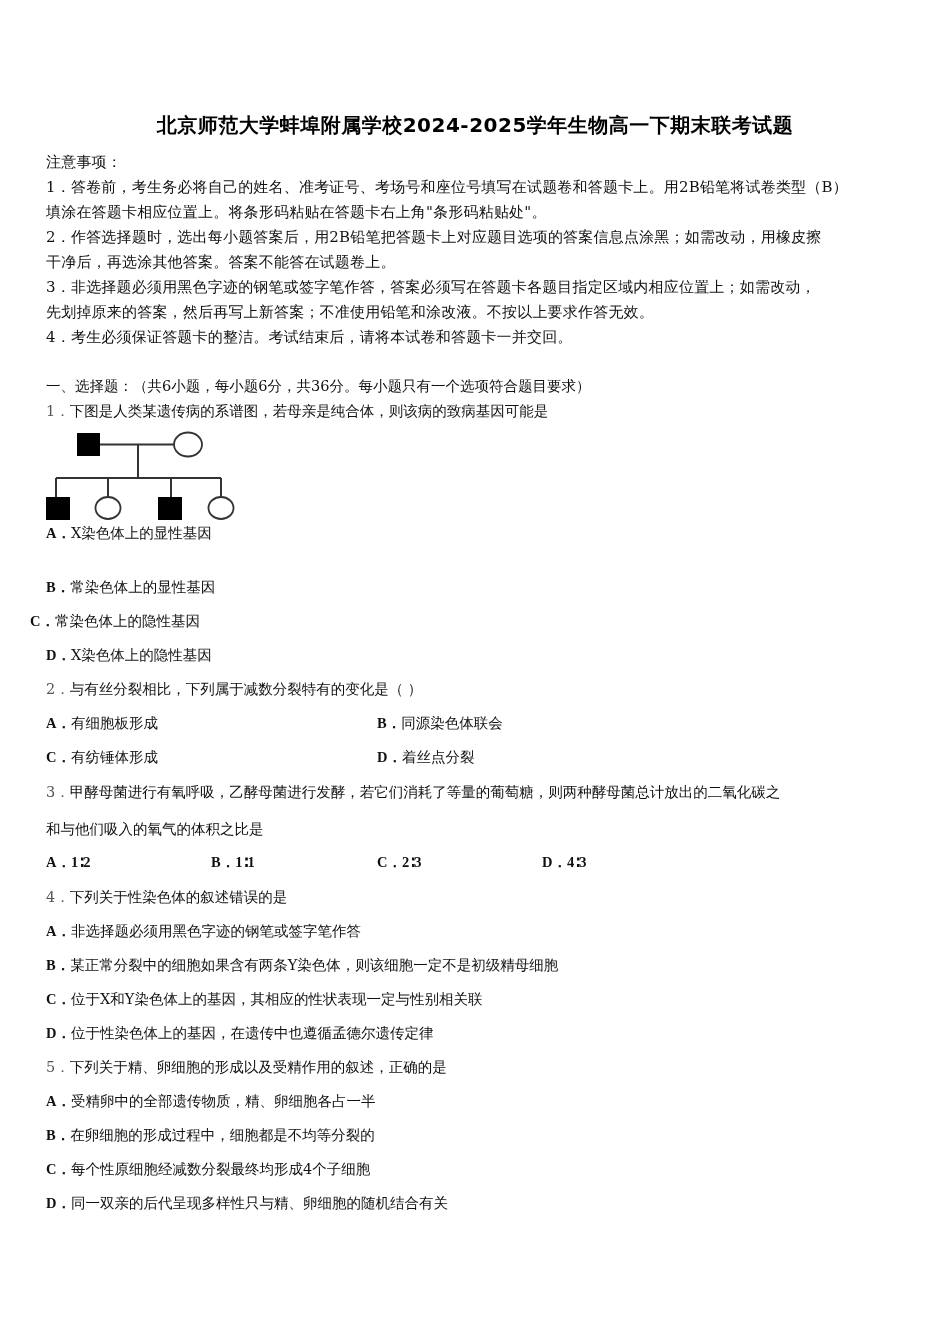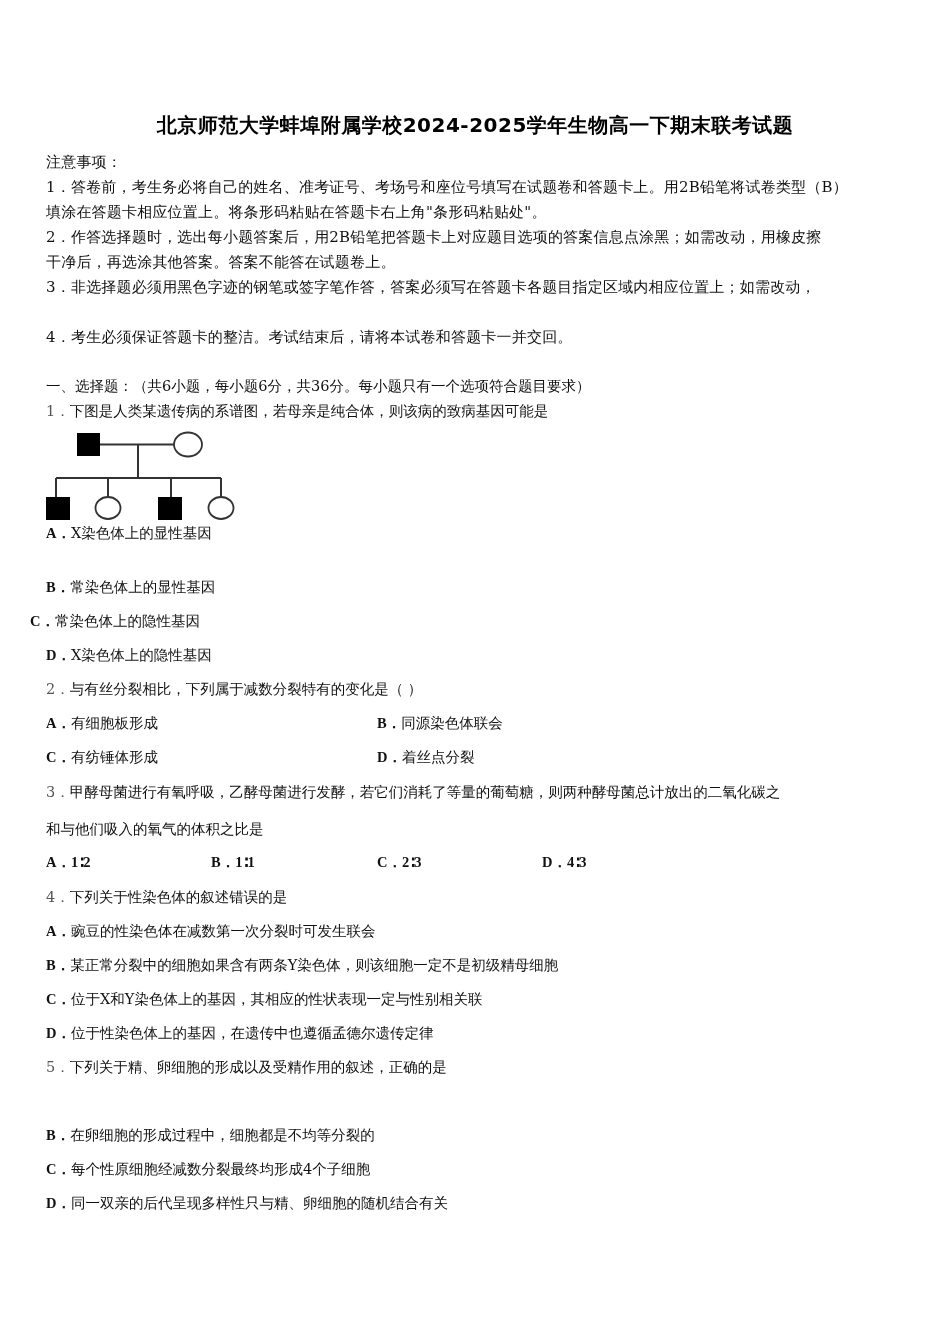--- a/index.html
+++ b/index.html
@@ -30,20 +30,21 @@
 <div class="page">
 
   <div class="title">北京师范大学蚌埠附属学校2024-2025学年生物高一下期末联考试题</div>
 
   <div class="line notice" style="top:152px;">注意事项：</div>
   <div class="line notice" style="top:177px;">1．答卷前，考生务必将自己的姓名、准考证号、考场号和座位号填写在试题卷和答题卡上。用2B铅笔将试卷类型（B）</div>
   <div class="line notice" style="top:202px;">填涂在答题卡相应位置上。将条形码粘贴在答题卡右上角"条形码粘贴处"。</div>
   <div class="line notice" style="top:227px;">2．作答选择题时，选出每小题答案后，用2B铅笔把答题卡上对应题目选项的答案信息点涂黑；如需改动，用橡皮擦</div>
   <div class="line notice" style="top:252px;">干净后，再选涂其他答案。答案不能答在试题卷上。</div>
   <div class="line notice" style="top:277px;">3．非选择题必须用黑色字迹的钢笔或签字笔作答，答案必须写在答题卡各题目指定区域内相应位置上；如需改动，</div>
+  <div class="line notice" style="top:302px;">先划掉原来的答案，然后再写上新答案；不准使用铅笔和涂改液。不按以上要求作答无效。</div>
   <div class="line notice" style="top:327px;">4．考生必须保证答题卡的整洁。考试结束后，请将本试卷和答题卡一并交回。</div>
 
   <div class="line" style="top:376px;">一、选择题：（共6小题，每小题6分，共36分。每小题只有一个选项符合题目要求）</div>
 
   <div class="line" style="top:401px;">
     <span class="qnum">1．</span><span>下图是人类某遗传病的系谱图，若母亲是纯合体，则该病的致病基因可能是</span>
   </div>
 
   <svg class="pedigree" width="200" height="95" viewBox="0 0 200 95">
 
@@ -107,35 +108,38 @@
     <span class="opt-letter">C．</span><span class="opt-letter">2∶3</span>
   </div>
   <div class="opt" style="left:542px; top:852px;">
     <span class="opt-letter">D．</span><span class="opt-letter">4∶3</span>
   </div>
 
   <div class="line" style="top:887px;">
     <span class="qnum">4．</span><span>下列关于性染色体的叙述错误的是</span>
   </div>
   <div class="opt" style="left:46px; top:921px;">
-    <span class="opt-letter">A．</span><span>豌豆的性染色体在减数第一次分裂时可发生联会</span>
+    <span class="opt-letter">A．</span><span>非选择题必须用黑色字迹的钢笔或签字笔作答</span>
   </div>
   <div class="opt" style="left:46px; top:955px;">
     <span class="opt-letter">B．</span><span>某正常分裂中的细胞如果含有两条Y染色体，则该细胞一定不是初级精母细胞</span>
   </div>
   <div class="opt" style="left:46px; top:989px;">
     <span class="opt-letter">C．</span><span>位于X和Y染色体上的基因，其相应的性状表现一定与性别相关联</span>
   </div>
   <div class="opt" style="left:46px; top:1023px;">
     <span class="opt-letter">D．</span><span>位于性染色体上的基因，在遗传中也遵循孟德尔遗传定律</span>
   </div>
 
   <div class="line" style="top:1057px;">
     <span class="qnum">5．</span><span>下列关于精、卵细胞的形成以及受精作用的叙述，正确的是</span>
   </div>
+  <div class="opt" style="left:46px; top:1091px;">
+    <span class="opt-letter">A．</span><span>受精卵中的全部遗传物质，精、卵细胞各占一半</span>
+  </div>
   <div class="opt" style="left:46px; top:1125px;">
     <span class="opt-letter">B．</span><span>在卵细胞的形成过程中，细胞都是不均等分裂的</span>
   </div>
   <div class="opt" style="left:46px; top:1159px;">
     <span class="opt-letter">C．</span><span>每个性原细胞经减数分裂最终均形成4个子细胞</span>
   </div>
   <div class="opt" style="left:46px; top:1193px;">
     <span class="opt-letter">D．</span><span>同一双亲的后代呈现多样性只与精、卵细胞的随机结合有关</span>
   </div>
 

